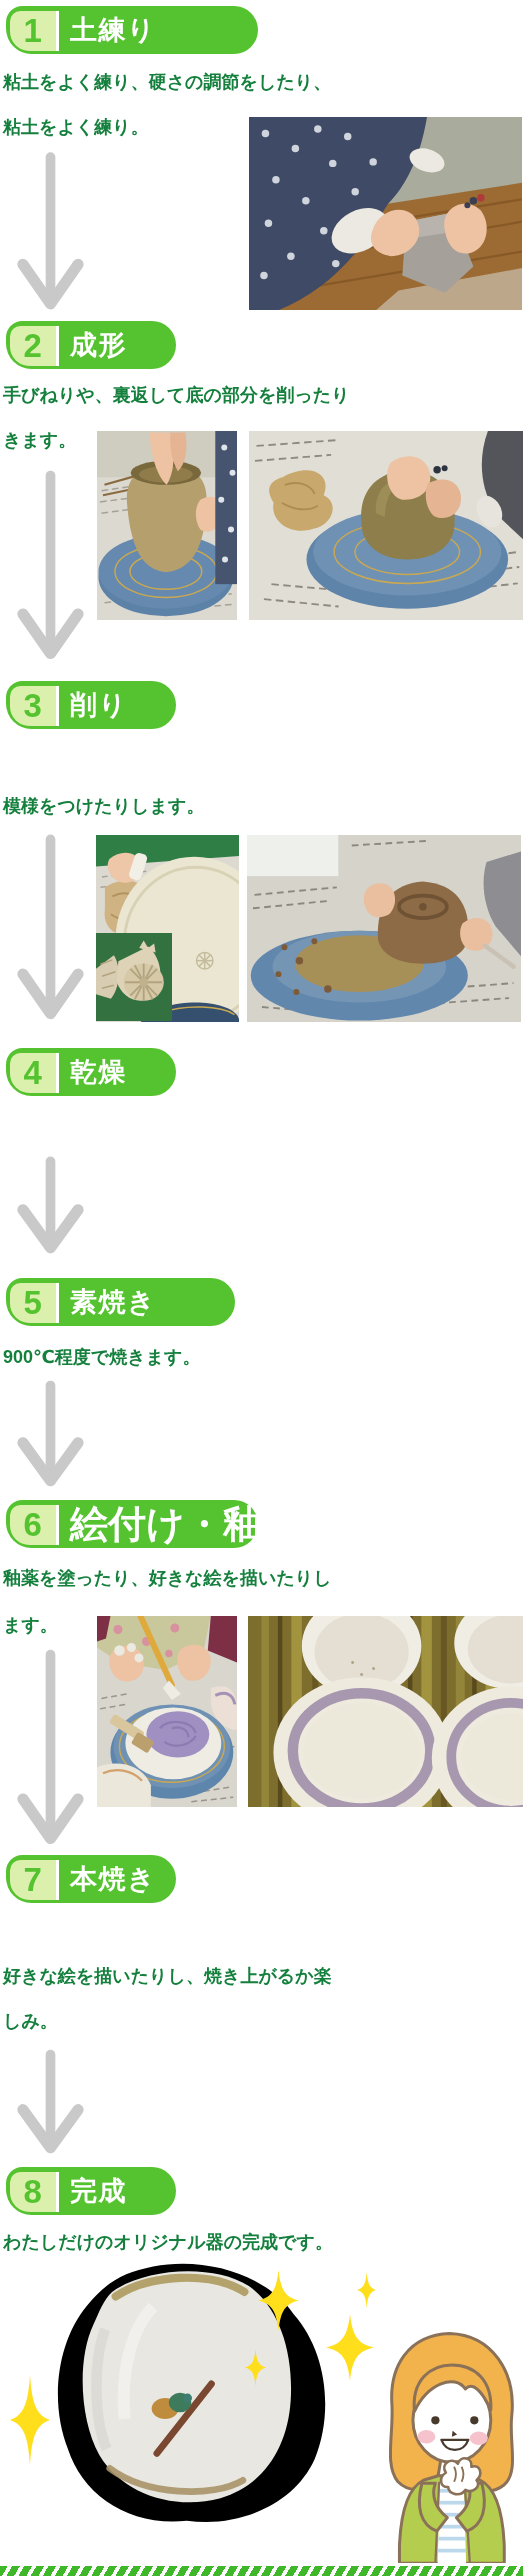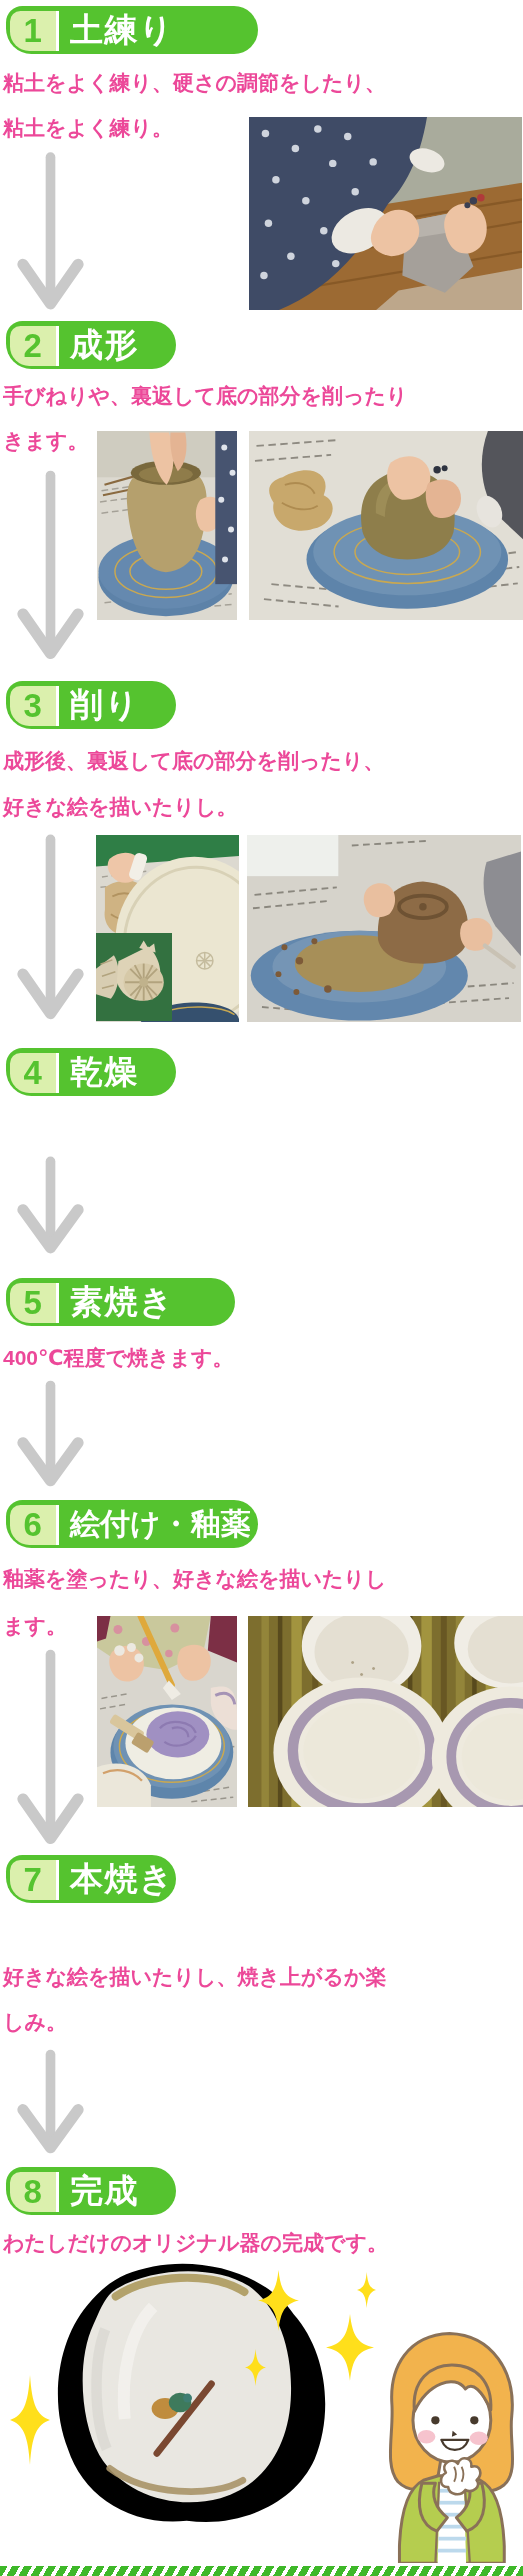--- a/index.html
+++ b/index.html
@@ -7,25 +7,25 @@
   .canvas{position:relative;width:523px;height:2576px;background:#fff;overflow:hidden;}
 
   
   .badge{position:absolute;left:6px;height:48px;background:#55c32f;
          border-radius:16.4px 24px 24px 25.4px;}
   .bnum{position:absolute;left:3.7px;top:4.5px;bottom:3px;width:46px;background:#dbf0ad;
         border-radius:10.5px 0 0 19.4px;border-right:3px solid #fff;
         display:flex;align-items:center;justify-content:center;
         font-size:33px;font-weight:900;color:#55c32f;line-height:1;}
   .btitle{position:absolute;left:64px;top:0;bottom:0;display:flex;align-items:center;
-          color:#fff;font-size:33px;font-weight:900;letter-spacing:1.5px;white-space:nowrap;}
-  .btitle.t-small{font-size:30px;letter-spacing:0;text-align:right;}
+          color:#fff;font-size:27px;font-weight:900;letter-spacing:1.5px;white-space:nowrap;}
+  .btitle.t-small{font-size:38px;letter-spacing:0;text-align:right;}
 
   
-  .bline{position:absolute;left:3px;font-size:21px;font-weight:900;color:#ec4899;
+  .bline{position:absolute;left:3px;font-size:18px;font-weight:900;color:#15803d;
          line-height:31px;white-space:nowrap;}
 
   
   .arrow{position:absolute;left:17px;width:67px;}
   .photo{position:absolute;overflow:hidden;background:#d9d6ce;}
   .photo svg{display:block;width:100%;height:100%;}
   .overlaypic{z-index:5;}
 
   .sparkle{position:absolute;}
   .footer-stripes{position:absolute;left:0;right:0;bottom:0;height:9.7px;
@@ -166,22 +166,21 @@
 
   <svg class="arrow" style="top:469px" width="67" height="191" viewBox="0 0 90 255">
     <line x1="45" y1="8" x2="45" y2="238" stroke="#c9c9c9" stroke-width="13" stroke-linecap="round"></line>
     <polyline points="8,194 45,247 82,194" fill="none" stroke="#c9c9c9" stroke-width="15" stroke-linecap="round" stroke-linejoin="round"></polyline>
   </svg>
 
   <div class="badge" style="top:681px;width:170px">
     <span class="bnum">3</span>
     <span class="btitle">削り</span>
   </div>
-  <div class="bline" style="top:745px">成形後、裏返して底の部分を削ったり、</div>
-  <div class="bline" style="top:791px">好きな絵を描いたりし。</div>
+  <div class="bline" style="top:791px">模様をつけたりします。</div>
 
   <div class="photo" style="left:96px;top:835px;width:143px;height:187px">
     <svg viewBox="0 0 192 250" preserveAspectRatio="none">
       <rect width="192" height="250" fill="#dcd9d0"></rect>
       <polygon points="0,0 192,0 192,28 0,42" fill="#2f7e46"></polygon>
       <g stroke="#98948a" stroke-width="2" stroke-dasharray="8 5" opacity=".8">
         <line x1="8" y1="56" x2="70" y2="48"></line>
           <line x1="6" y1="70" x2="62" y2="63"></line>
         <line x1="8" y1="180" x2="40" y2="176"></line>
           <line x1="6" y1="196" x2="42" y2="192"></line>
@@ -276,21 +275,21 @@
 
   <svg class="arrow" style="top:1156px" width="67" height="98" viewBox="0 0 90 131">
     <line x1="45" y1="7" x2="45" y2="114" stroke="#c9c9c9" stroke-width="13" stroke-linecap="round"></line>
     <polyline points="8,72 45,123 82,72" fill="none" stroke="#c9c9c9" stroke-width="15" stroke-linecap="round" stroke-linejoin="round"></polyline>
   </svg>
 
   <div class="badge" style="top:1278px;width:229px">
     <span class="bnum">5</span>
     <span class="btitle">素焼き</span>
   </div>
-  <div class="bline" style="top:1342px">400℃程度で焼きます。</div>
+  <div class="bline" style="top:1342px">900℃程度で焼きます。</div>
 
   <svg class="arrow" style="top:1380px" width="67" height="107" viewBox="0 0 90 143">
     <line x1="45" y1="7" x2="45" y2="126" stroke="#c9c9c9" stroke-width="13" stroke-linecap="round"></line>
     <polyline points="8,84 45,135 82,84" fill="none" stroke="#c9c9c9" stroke-width="15" stroke-linecap="round" stroke-linejoin="round"></polyline>
   </svg>
 
   <div class="badge" style="top:1500px;width:252px">
     <span class="bnum">6</span>
     <span class="btitle t-small">絵付け・釉薬</span>
   </div>

